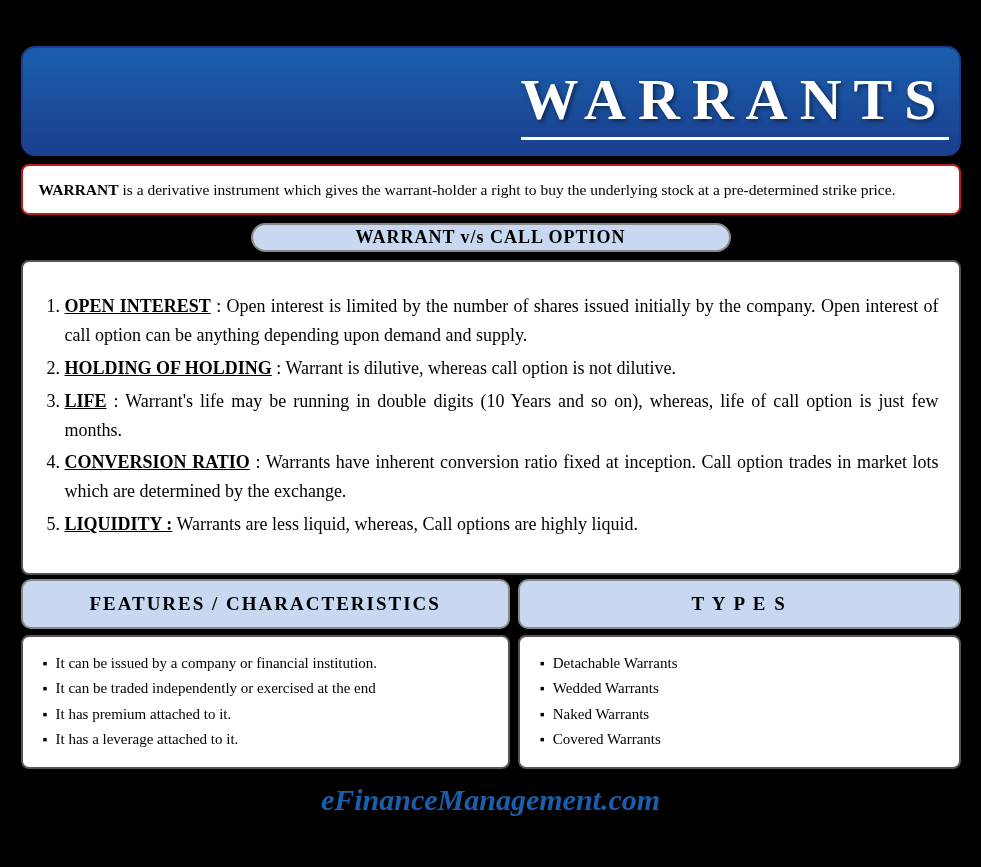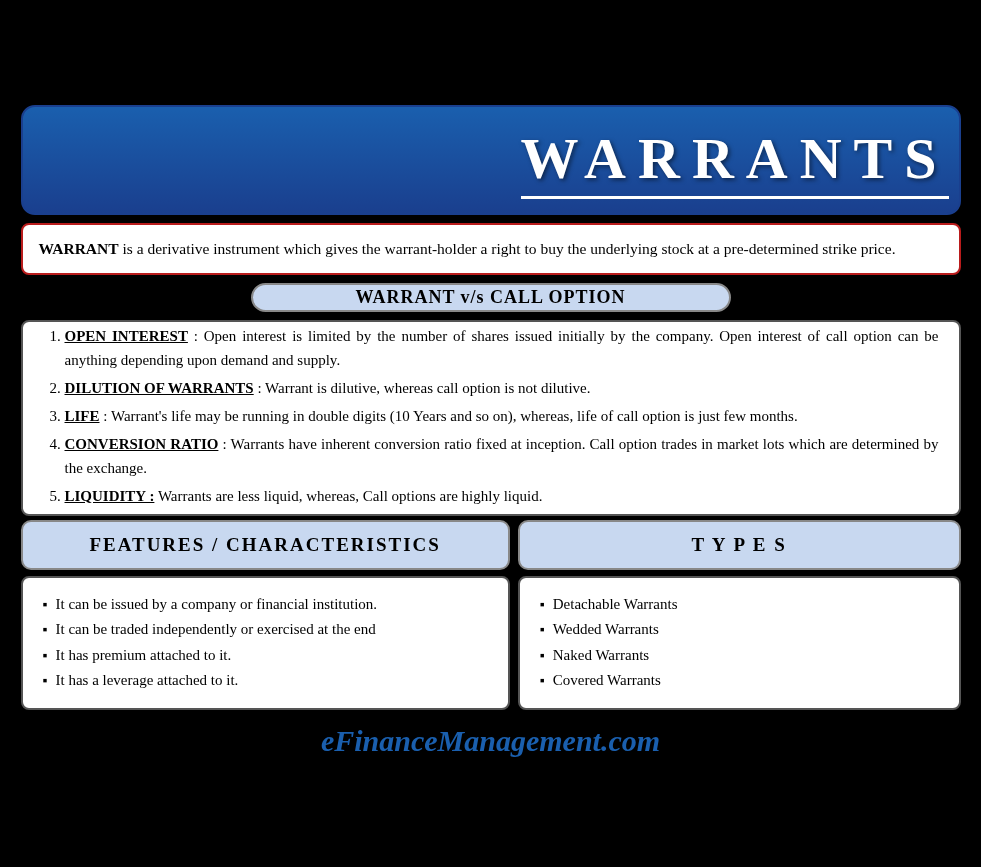--- a/index.html
+++ b/index.html
@@ -66,23 +66,23 @@
       font-size: 18px;
       font-weight: bold;
       letter-spacing: 1px;
     }
 
     
     .comparison-box {
       background: #fff;
       border: 2px solid #555;
       border-radius: 8px;
-      padding: 2px 20px;
+      padding: 30px 20px;
       margin-bottom: 4px;
-      font-size: 15px;
+      font-size: 18px;
       line-height: 1.6;
       text-align: justify;
     }
     .comparison-box ol {
       padding-left: 22px;
     }
     .comparison-box ol li {
       margin-bottom: 4px;
     }
     .comparison-box ol li .term {
@@ -166,21 +166,21 @@
   <div class="subtitle-banner">
     <span>WARRANT v/s CALL OPTION</span>
   </div>
 
   <div class="comparison-box">
     <ol>
       <li>
         <span class="term">OPEN INTEREST</span><span> : </span><span>Open interest is limited by the number of shares issued initially by the company. Open interest of call option can be anything depending upon demand and supply.</span>
       </li>
       <li>
-        <span class="term">DILUTION OF WARRANTS</span><span> : </span><span>Warrant is dilutive, whereas call option is not dilutive.</span>
+        <span class="term">HOLDING OF HOLDING</span><span> : </span><span>Warrant is dilutive, whereas call option is not dilutive.</span>
       </li>
       <li>
         <span class="term">LIFE</span><span> : </span><span>Warrant's life may be running in double digits (10 Years and so on), whereas, life of call option is just few months.</span>
       </li>
       <li>
         <span class="term">CONVERSION RATIO</span><span> : </span><span>Warrants have inherent conversion ratio fixed at inception. Call option trades in market lots which are determined by the exchange.</span>
       </li>
       <li>
         <span class="term">LIQUIDITY :</span><span> </span><span>Warrants are less liquid, whereas, Call options are highly liquid.</span>
       </li>

